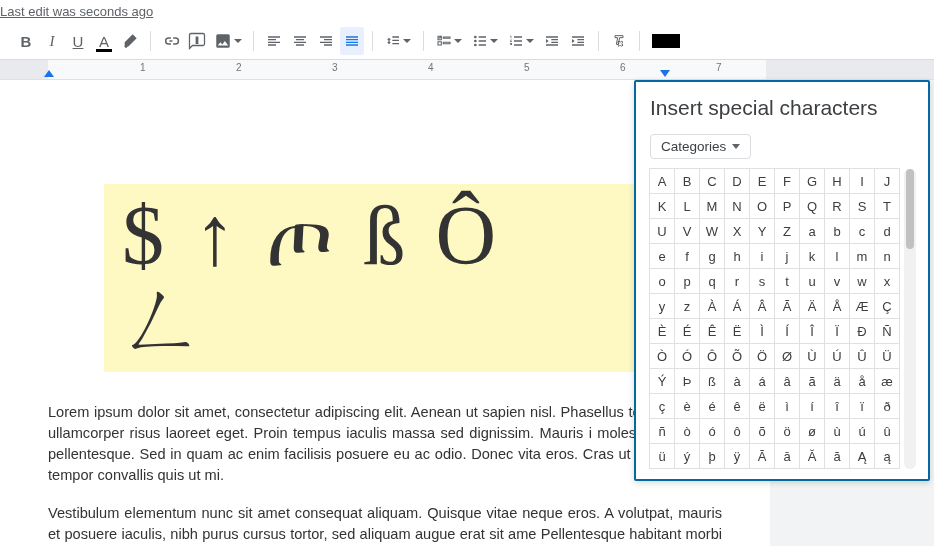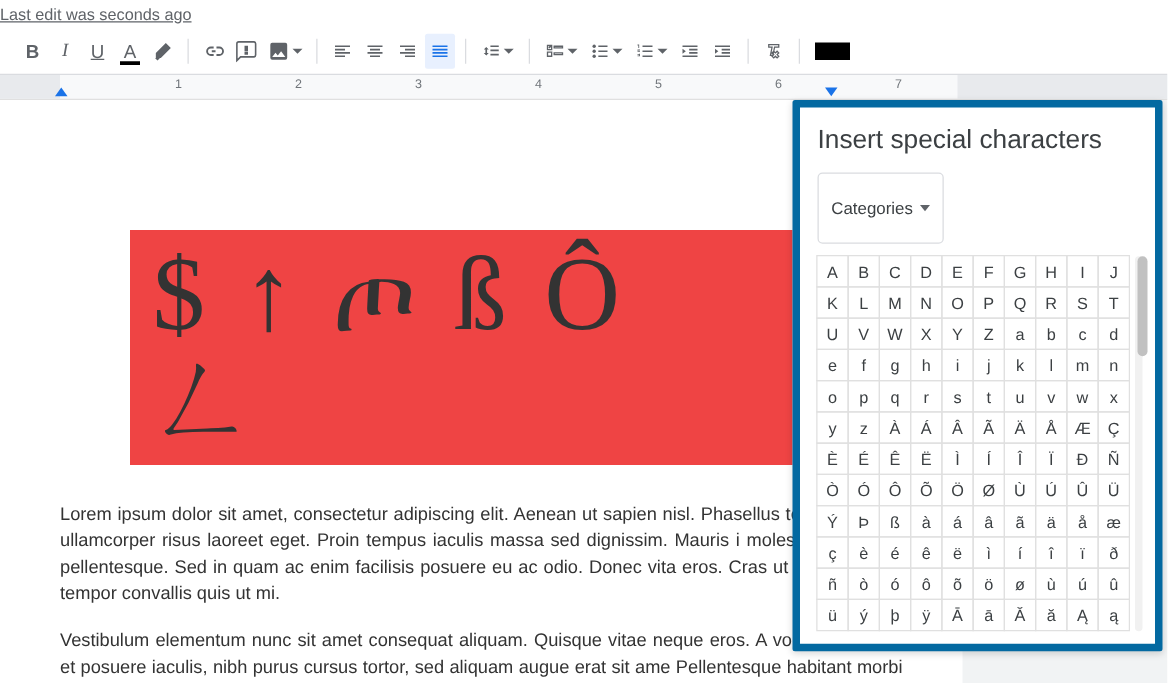--- a/index.html
+++ b/index.html
@@ -18,28 +18,28 @@
   .ruler { position:relative; height:20px; background:#f8f9fa; border-bottom:1px solid #e0e0e0; font-size:10px; color:#70757a; }
   .ruler .tick { position:absolute; top:2px; }
   .ruler .margin-left { position:absolute; left:0; top:0; height:100%; background:#e8eaed; }
   .ruler .margin-right { position:absolute; right:0; top:0; height:100%; background:#e8eaed; }
   .ruler .ind { position:absolute; top:10px; width:0; height:0; border-left:5px solid transparent; border-right:5px solid transparent; border-bottom:7px solid #1a73e8; }
   .ruler .ind.down { border-bottom:none; border-top:7px solid #1a73e8; }
 
   .page-area { background:#f1f3f4; padding:0; position:relative; }
   .page { background:#fff; width:770px; margin:0; padding:24px 48px 0 48px; min-height:460px; }
 
-  .symbol-box { background:#ef4444; padding:10px 18px; margin:80px 0 30px 56px; width:530px; font-family: serif; font-size:84px; letter-spacing:30px; line-height:1; }
+  .symbol-box { background:#fef9c3; padding:10px 18px; margin:80px 0 30px 56px; width:530px; font-family: serif; font-size:84px; letter-spacing:30px; line-height:1; }
   .bodytext { text-align:justify; font-size:14.6px; line-height:1.45; color:#333; margin-bottom:16px; }
   .bodytext:last-child { margin-bottom:0; }
 
-  .panel { position:absolute; top:0; right:4px; width:296px; background:#fff; border:6px solid #0369a1; border-radius:2px; padding:14px 10px 10px 14px; box-shadow:0 2px 6px rgba(0,0,0,.15); }
+  .panel { position:absolute; top:0; right:4px; width:296px; background:#fff; border:2px solid #0369a1; border-radius:2px; padding:14px 10px 10px 14px; box-shadow:0 2px 6px rgba(0,0,0,.15); }
   .panel-title { font-family: 'Product Sans', Arial, sans-serif; font-size:21px; color:#3c4043; font-weight:400; margin-bottom:14px; }
   .panel-row { display:flex; gap:8px; margin-bottom:10px; }
-  .dd { border:1px solid #dadce0; border-radius:4px; padding:20px 10px; font-size:13.5px; color:#3c4043; display:flex; align-items:center; gap:6px; cursor:pointer; }
+  .dd { border:1px solid #dadce0; border-radius:4px; padding:4px 10px; font-size:13.5px; color:#3c4043; display:flex; align-items:center; gap:6px; cursor:pointer; }
   .dd .caret { width:0;height:0;border-left:4px solid transparent;border-right:4px solid transparent;border-top:5px solid #5f6368; }
   .grid-wrap { display:flex; }
   .char-grid { display:grid; grid-template-columns: repeat(10, 25px); grid-auto-rows:25px; }
   .char-cell { border:1px solid #e0e0e0; margin:-1px 0 0 -1px; display:flex; align-items:center; justify-content:center; font-size:13px; cursor:pointer; color:#3c4043; }
   .vscroll { width:12px; margin-left:4px; background:#f1f1f1; position:relative; border-radius:6px; }
   .vscroll .thumb { position:absolute; top:0; left:2px; width:8px; height:80px; background:#c1c1c1; border-radius:4px; }
 
   svg { display:block; }
 </style>
 </head>

